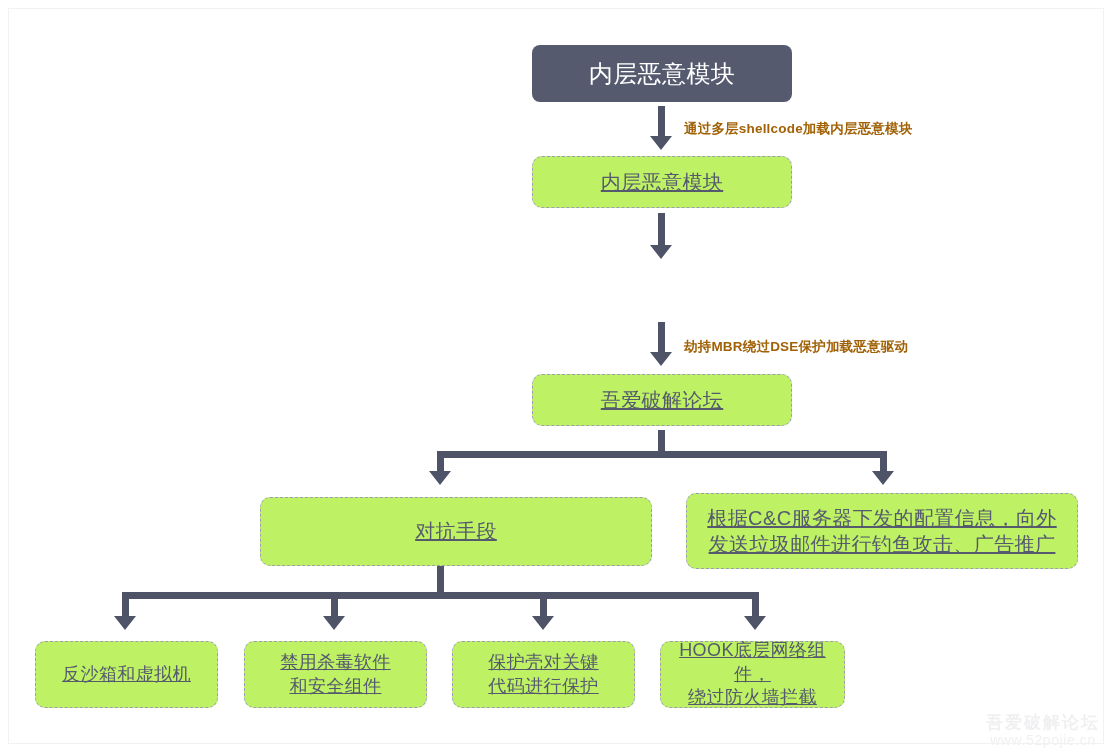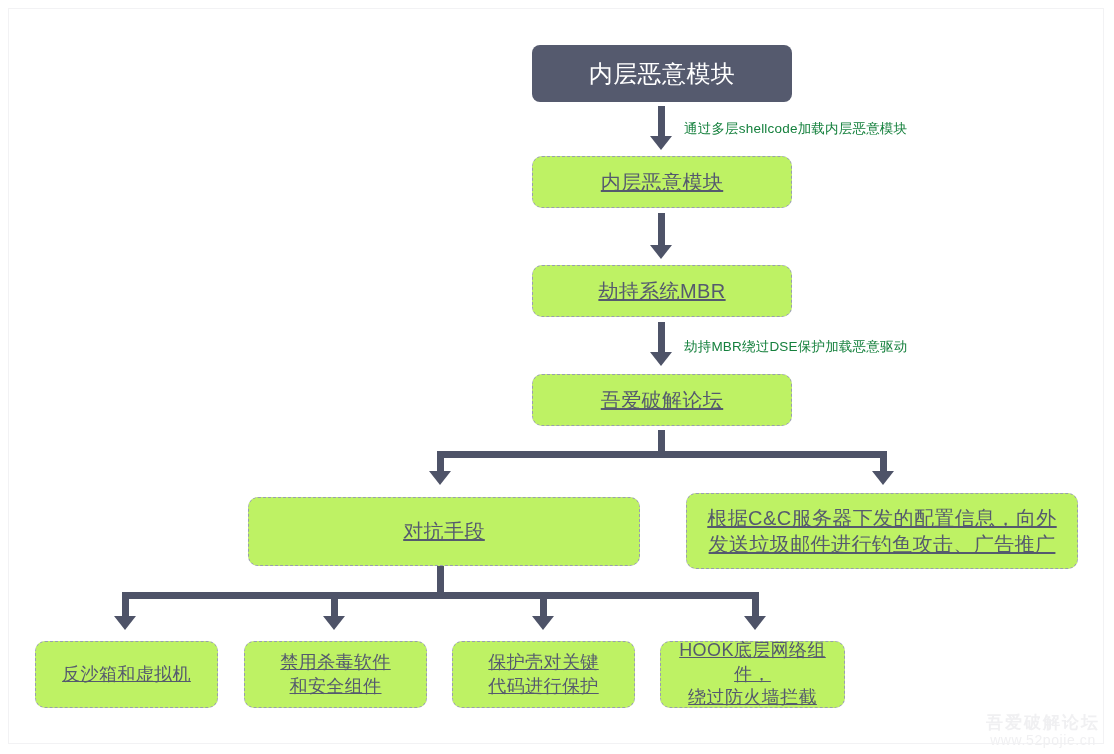--- a/index.html
+++ b/index.html
@@ -81,22 +81,22 @@
     width: 0;
     height: 0;
     border-left: 11px solid transparent;
     border-right: 11px solid transparent;
     border-top: 14px solid #4e5368;
   }
 
   .edge-label {
     position: absolute;
     font-size: 13.5px;
-    font-weight: normal;
-    color: #15803d;
+    font-weight: bold;
+    color: #a16207;
     white-space: nowrap;
     letter-spacing: 0.2px;
     text-align: right;
   }
 
   
   .watermark {
     position: absolute;
     right: 14px;
     bottom: 6px;
@@ -128,36 +128,35 @@
 
   <div class="conn vline" style="left:658px; top:106px; width:7px; height:33px;"></div>
   <div class="arrow-head" style="left:650px; top:136px;"></div>
   <div class="edge-label" style="left:684px; top:120px;">通过多层shellcode加载内层恶意模块</div>
 
   <div class="node dashed mid-node" style="left:532px; top:156px; width:260px; height:52px;">内层恶意模块</div>
 
   <div class="conn vline" style="left:658px; top:213px; width:7px; height:35px;"></div>
   <div class="arrow-head" style="left:650px; top:245px;"></div>
 
-  <div class="node dashed mid-node" style="left:532px; top:265px; width:260px; height:52px;">劫持系统MBR</div>
 
   <div class="conn vline" style="left:658px; top:322px; width:7px; height:33px;"></div>
   <div class="arrow-head" style="left:650px; top:352px;"></div>
   <div class="edge-label" style="left:684px; top:338px;">劫持MBR绕过DSE保护加载恶意驱动</div>
 
   <div class="node dashed mid-node" style="left:532px; top:374px; width:260px; height:52px;">吾爱破解论坛</div>
 
   <div class="conn vline" style="left:658px; top:430px; width:7px; height:21px;"></div>
   <div class="conn hline" style="left:437px; top:451px; width:450px; height:7px;"></div>
   <div class="conn vline" style="left:437px; top:451px; width:7px; height:23px;"></div>
   <div class="arrow-head" style="left:429px; top:471px;"></div>
   <div class="conn vline" style="left:880px; top:451px; width:7px; height:23px;"></div>
   <div class="arrow-head" style="left:872px; top:471px;"></div>
 
-  <div class="node dashed wide-node" style="left:248px; top:497px; width:392px; height:69px;">对抗手段</div>
+  <div class="node dashed wide-node" style="left:260px; top:497px; width:392px; height:69px;">对抗手段</div>
 
   <div class="node dashed wide-node" style="left:686px; top:493px; width:392px; height:76px;">根据C&amp;C服务器下发的配置信息，向外
 发送垃圾邮件进行钓鱼攻击、广告推广</div>
 
   <div class="conn vline" style="left:437px; top:566px; width:7px; height:26px;"></div>
   <div class="conn hline" style="left:122px; top:592px; width:637px; height:7px;"></div>
 
   <div class="conn vline" style="left:122px; top:592px; width:7px; height:27px;"></div>
   <div class="arrow-head" style="left:114px; top:616px;"></div>
 

